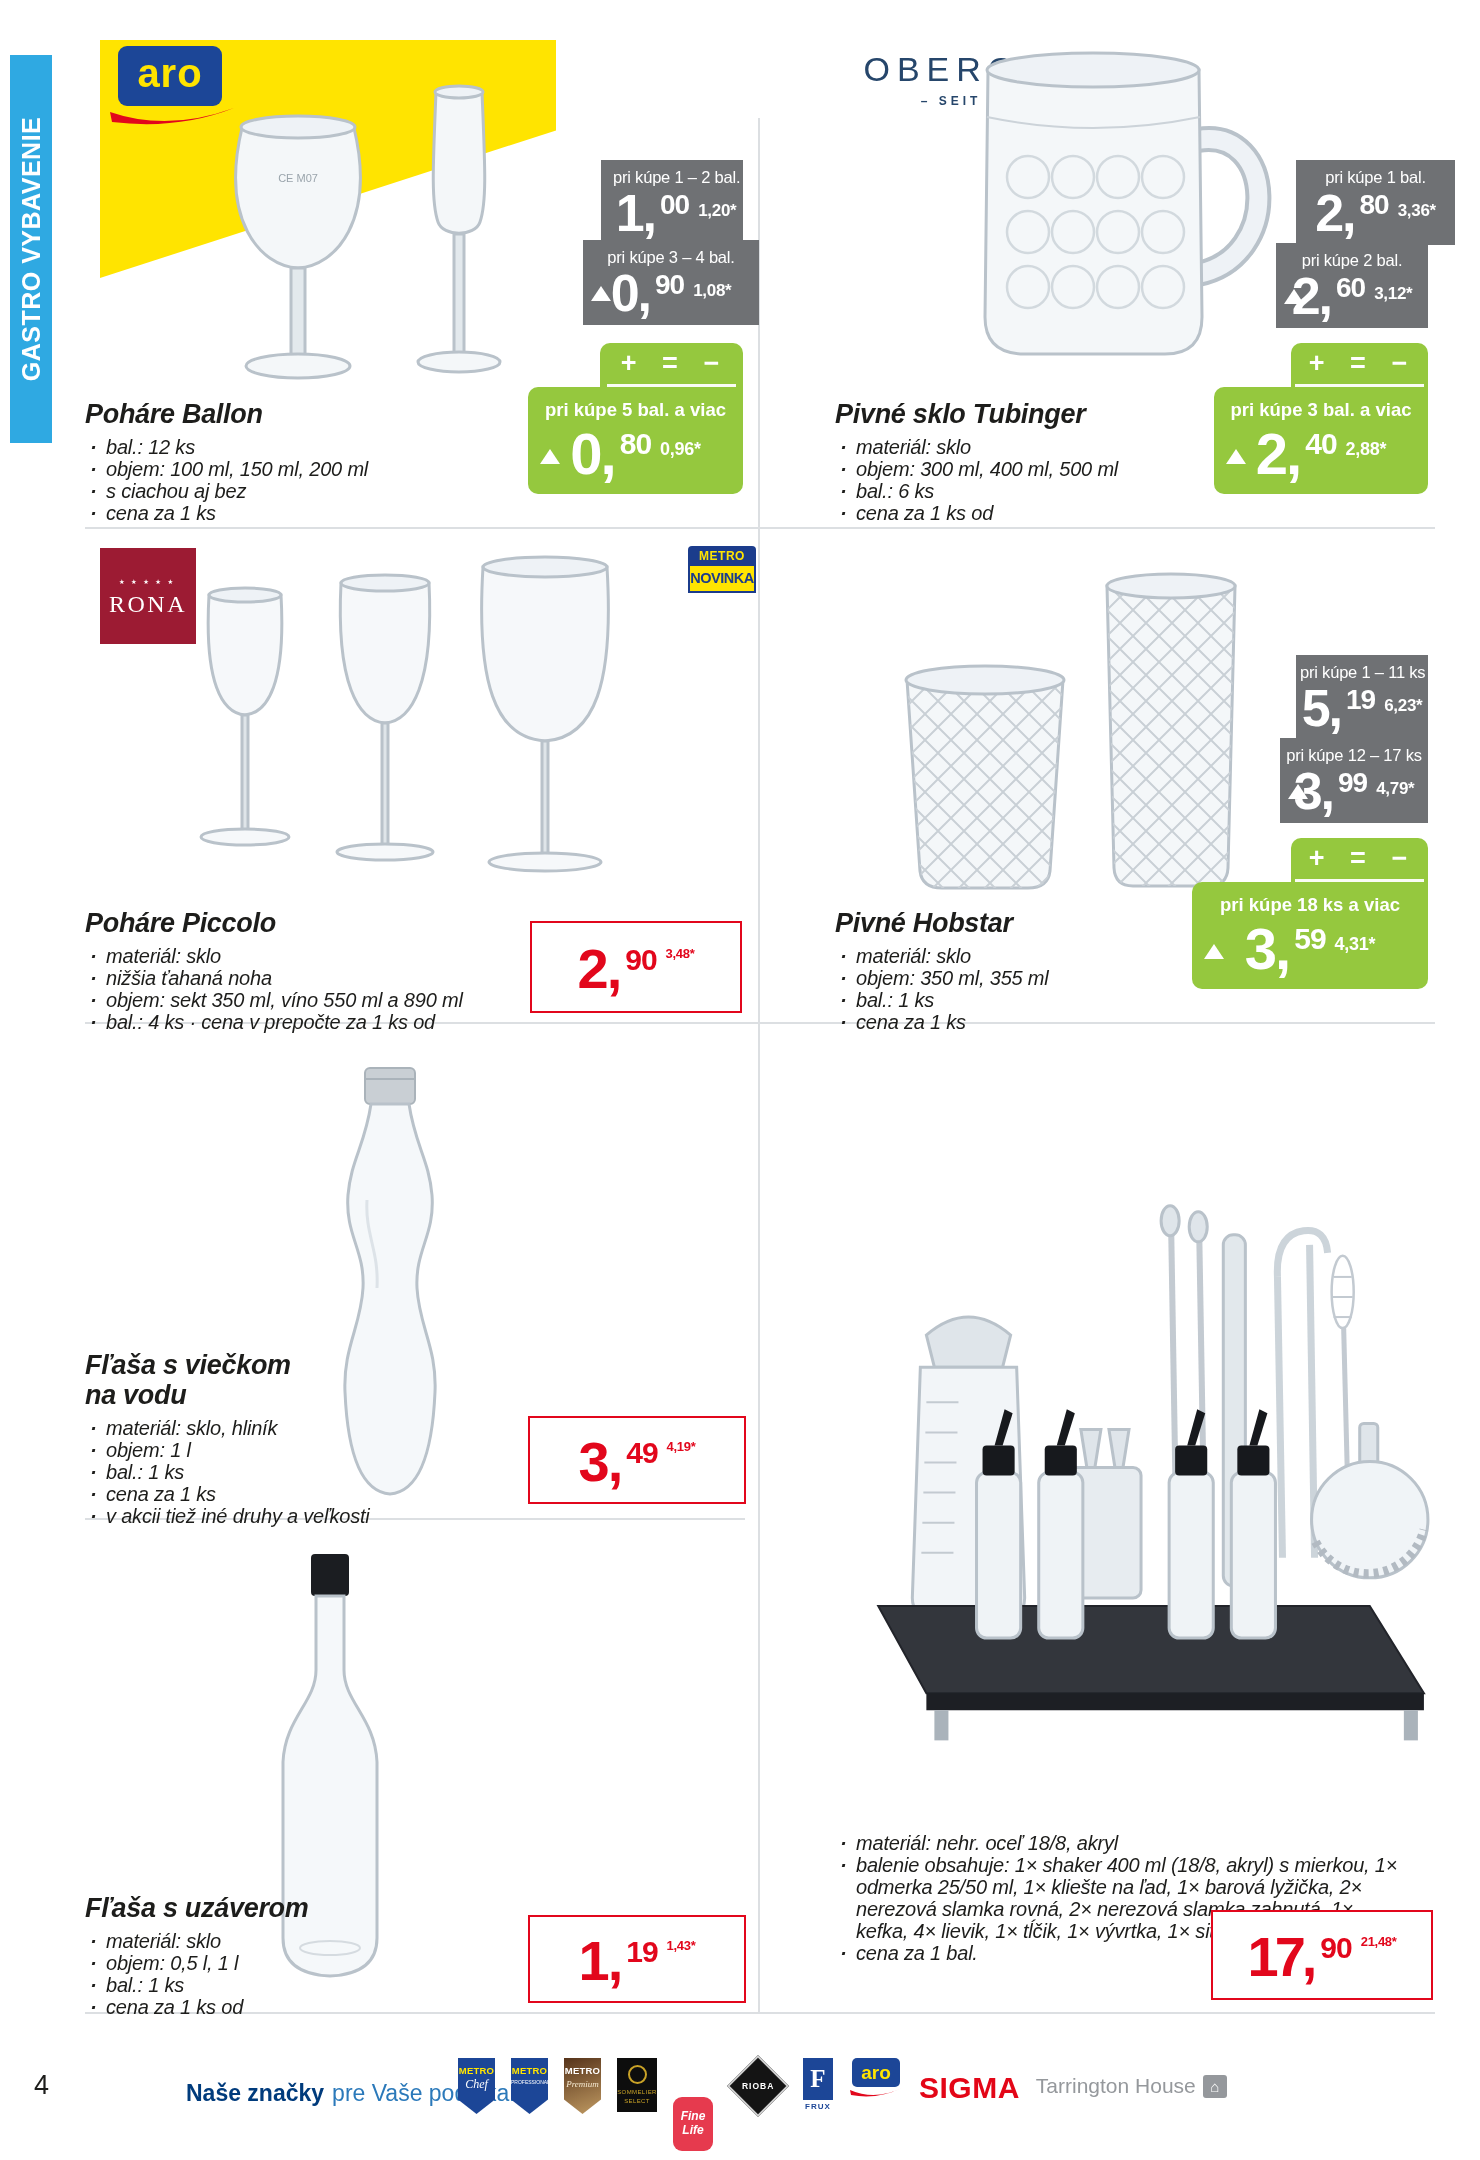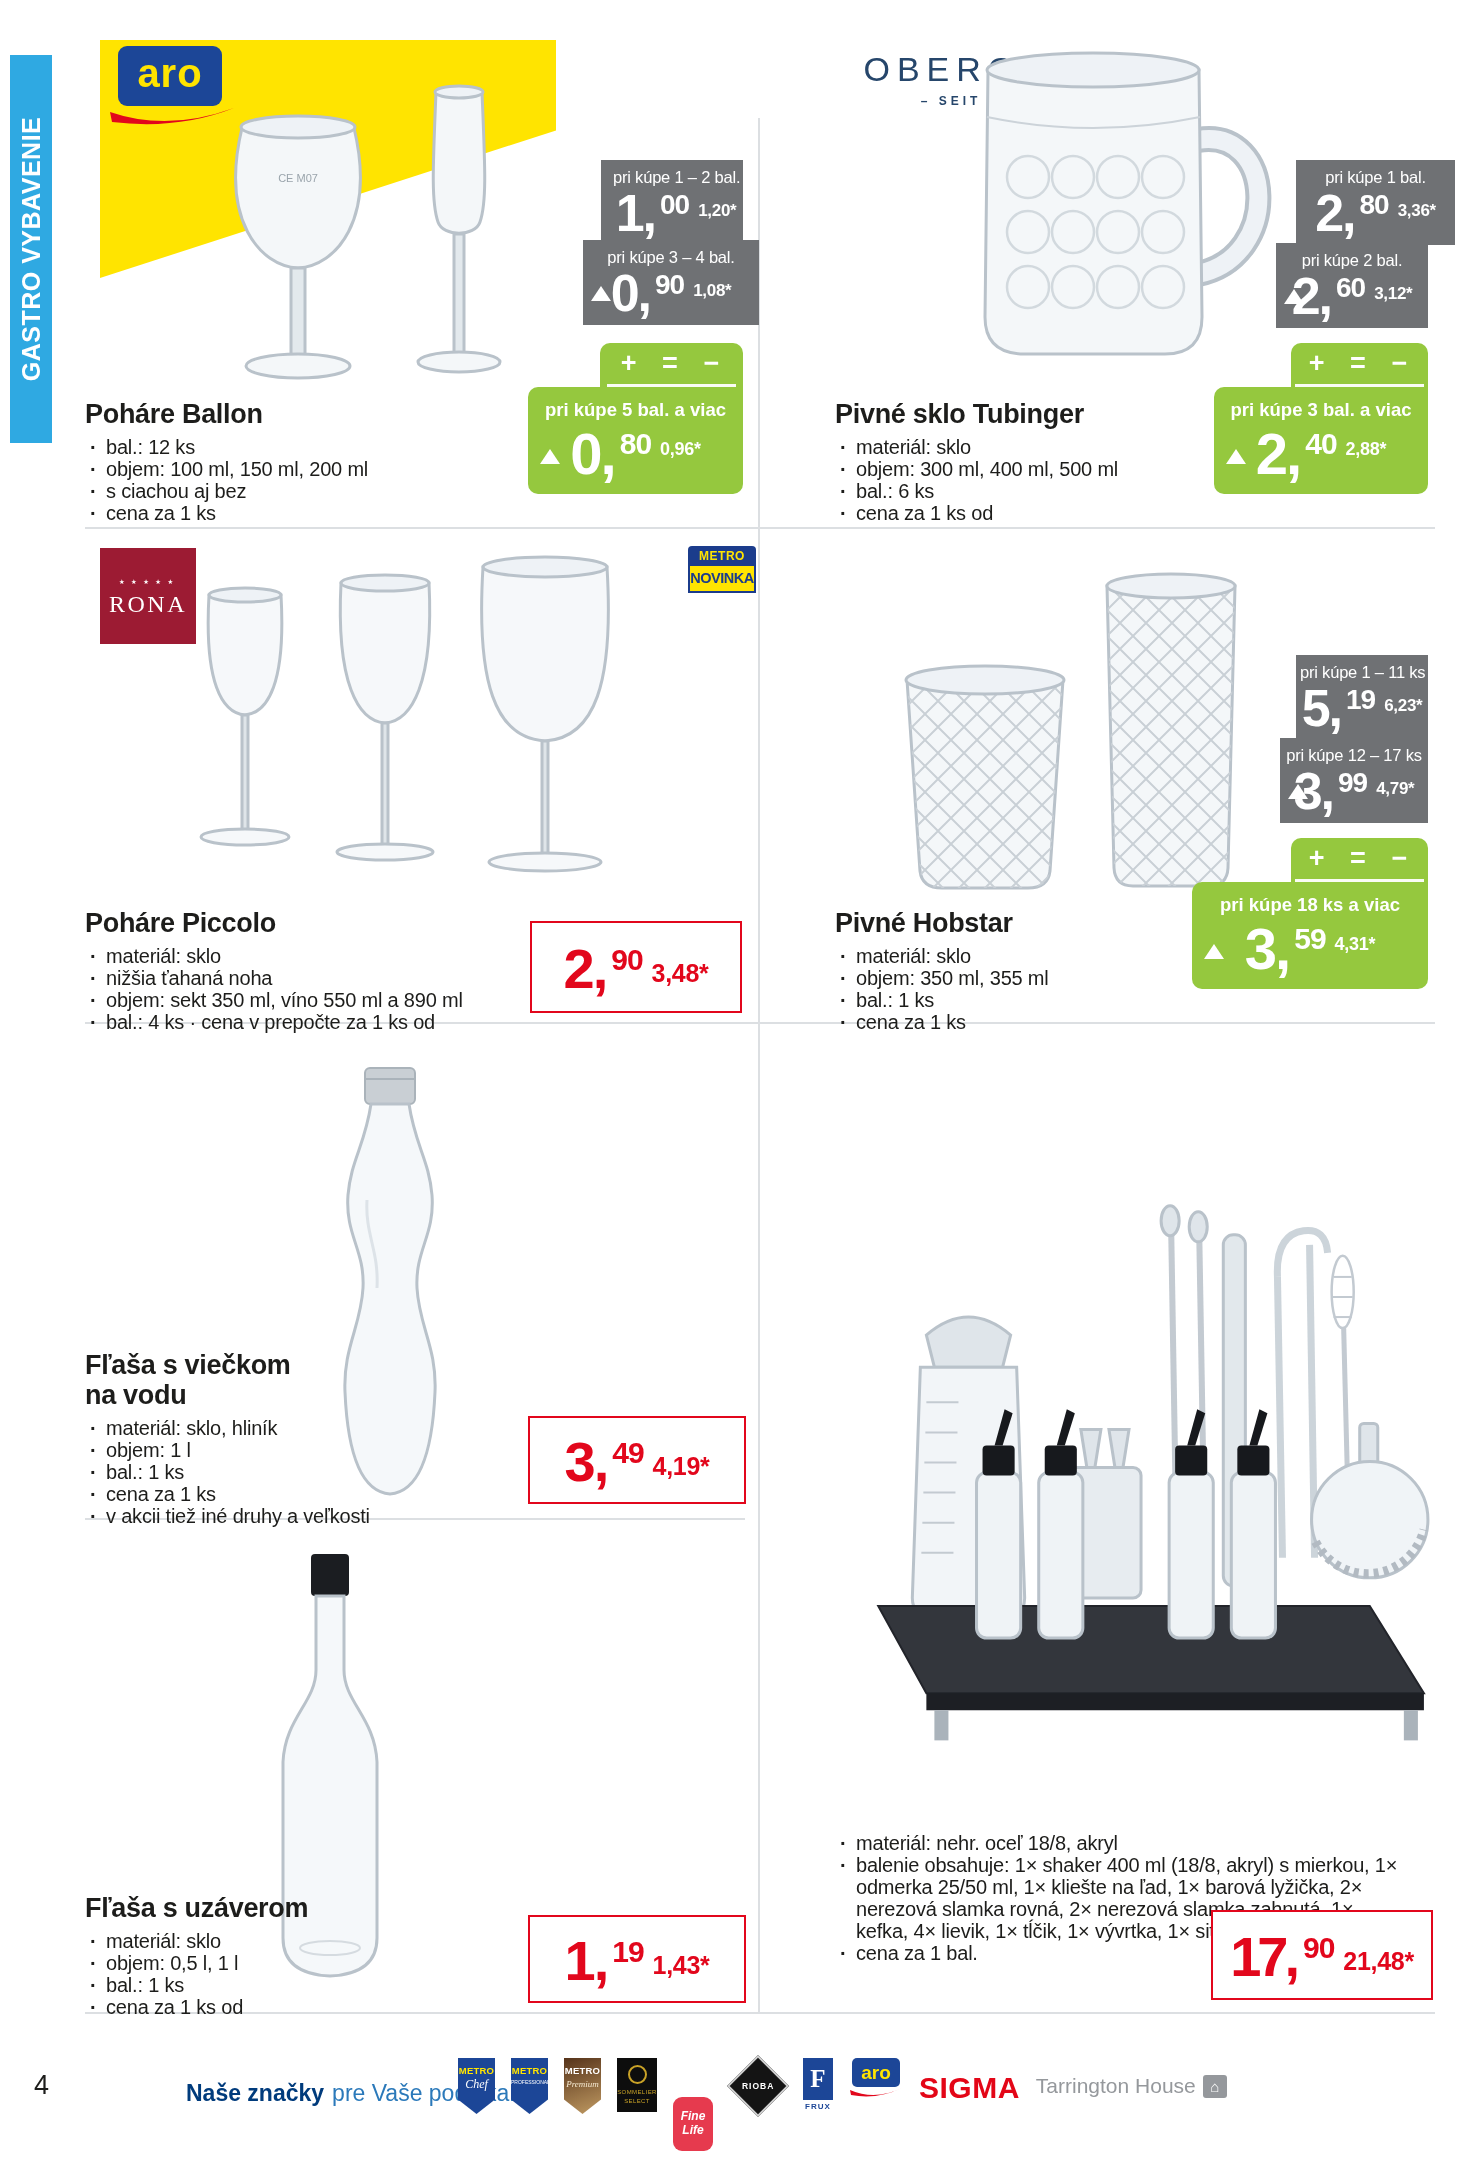--- a/index.html
+++ b/index.html
@@ -69,24 +69,24 @@
   .gt .pr .i,.gt .pr .cm{font-size:58px;}
   .gt .pr .d{font-size:30px;}
   .gt .pr .w{font-size:18px;}
   .gt .arr{left:12px;top:62px;}
 
   
   .pbox{position:absolute;background:#fff;border:2px solid #E2071C;color:#E2071C;
     display:flex;align-items:center;justify-content:center;box-sizing:border-box;z-index:5;}
   .pbox .pr .i,.pbox .pr .cm{font-size:56px;}
   .pbox .pr .d{font-size:30px;}
-  .pbox .pr .w{font-size:25px;margin-top:15px;}
-
-  
-  .pt{position:absolute;color:#1d1d1b;z-index:4;}
+  .pbox .pr .w{font-size:13px;margin-top:1px;}
+
+  
+  .pt{position:absolute;color:#1d1d1b;z-index:4;font-style:italic;}
   .pt h3{margin:0 0 7px;font-size:27px;font-weight:700;letter-spacing:-.3px;line-height:30px;}
   .pt ul{margin:0;padding:0;list-style:none;font-size:20px;line-height:22px;letter-spacing:-.2px;}
   .pt li{position:relative;padding-left:21px;}
   .pt li::before{content:"·";position:absolute;left:5px;top:0;font-weight:700;}
 
   svg{display:block;}
 
   
   .pagenum{left:34px;top:2070px;font-size:27px;color:#1d1d1b;}
   .tagline{left:186px;top:2080px;font-size:23px;white-space:nowrap;}

